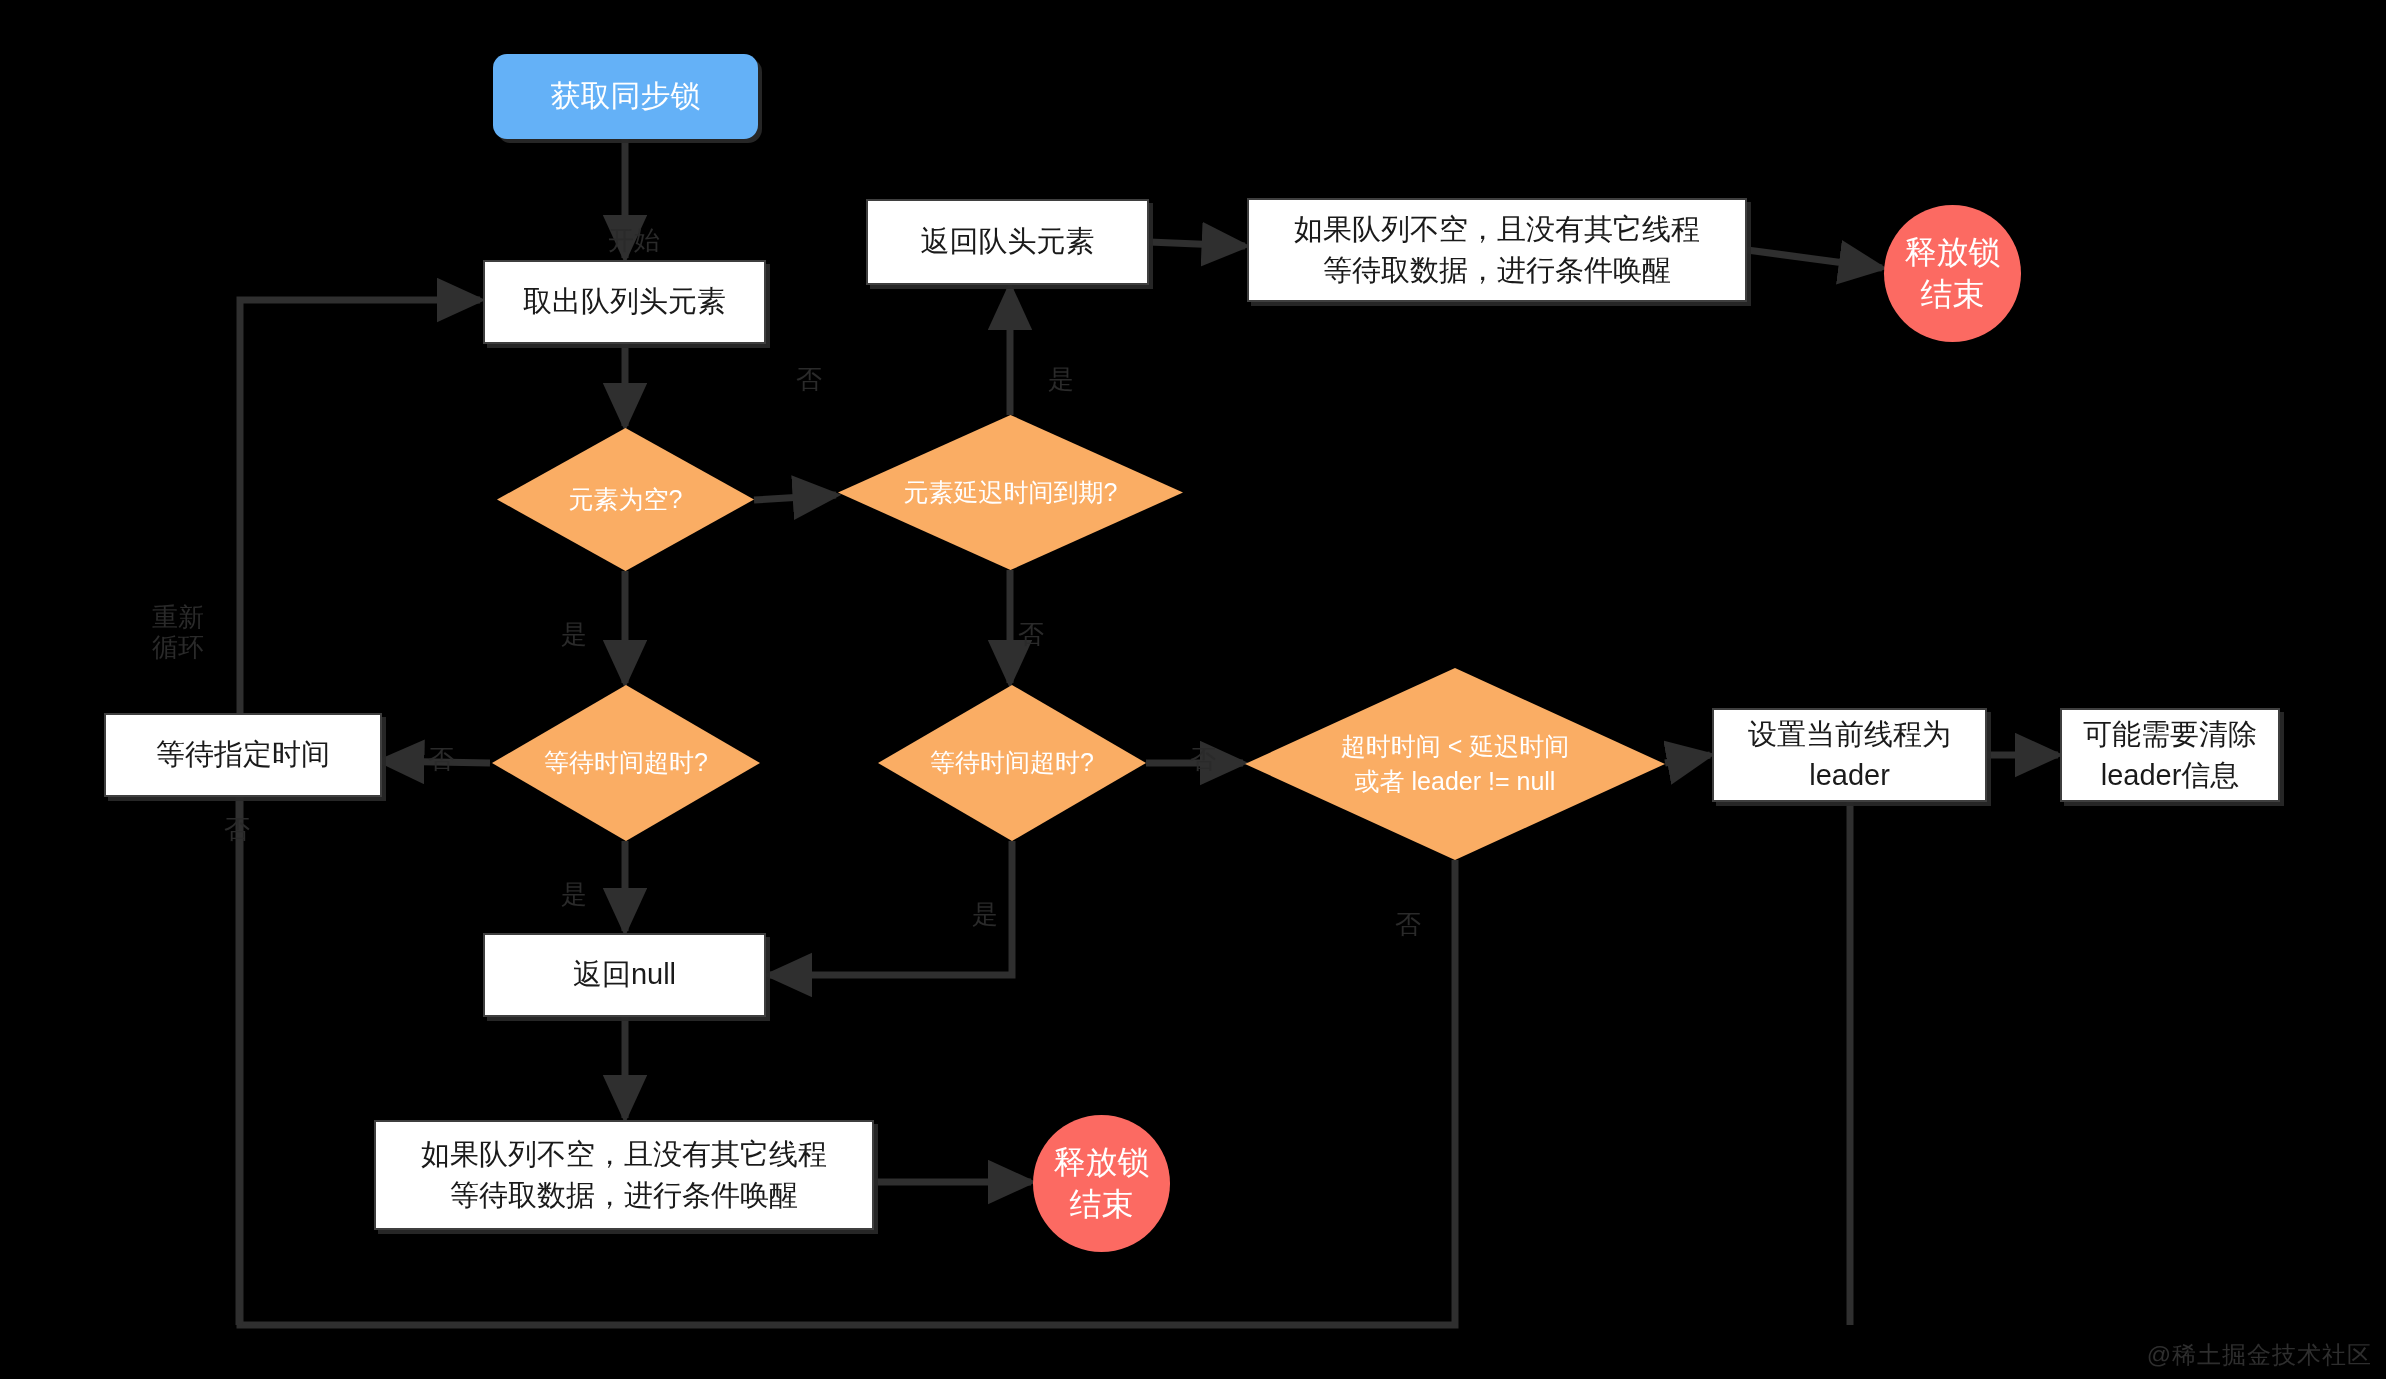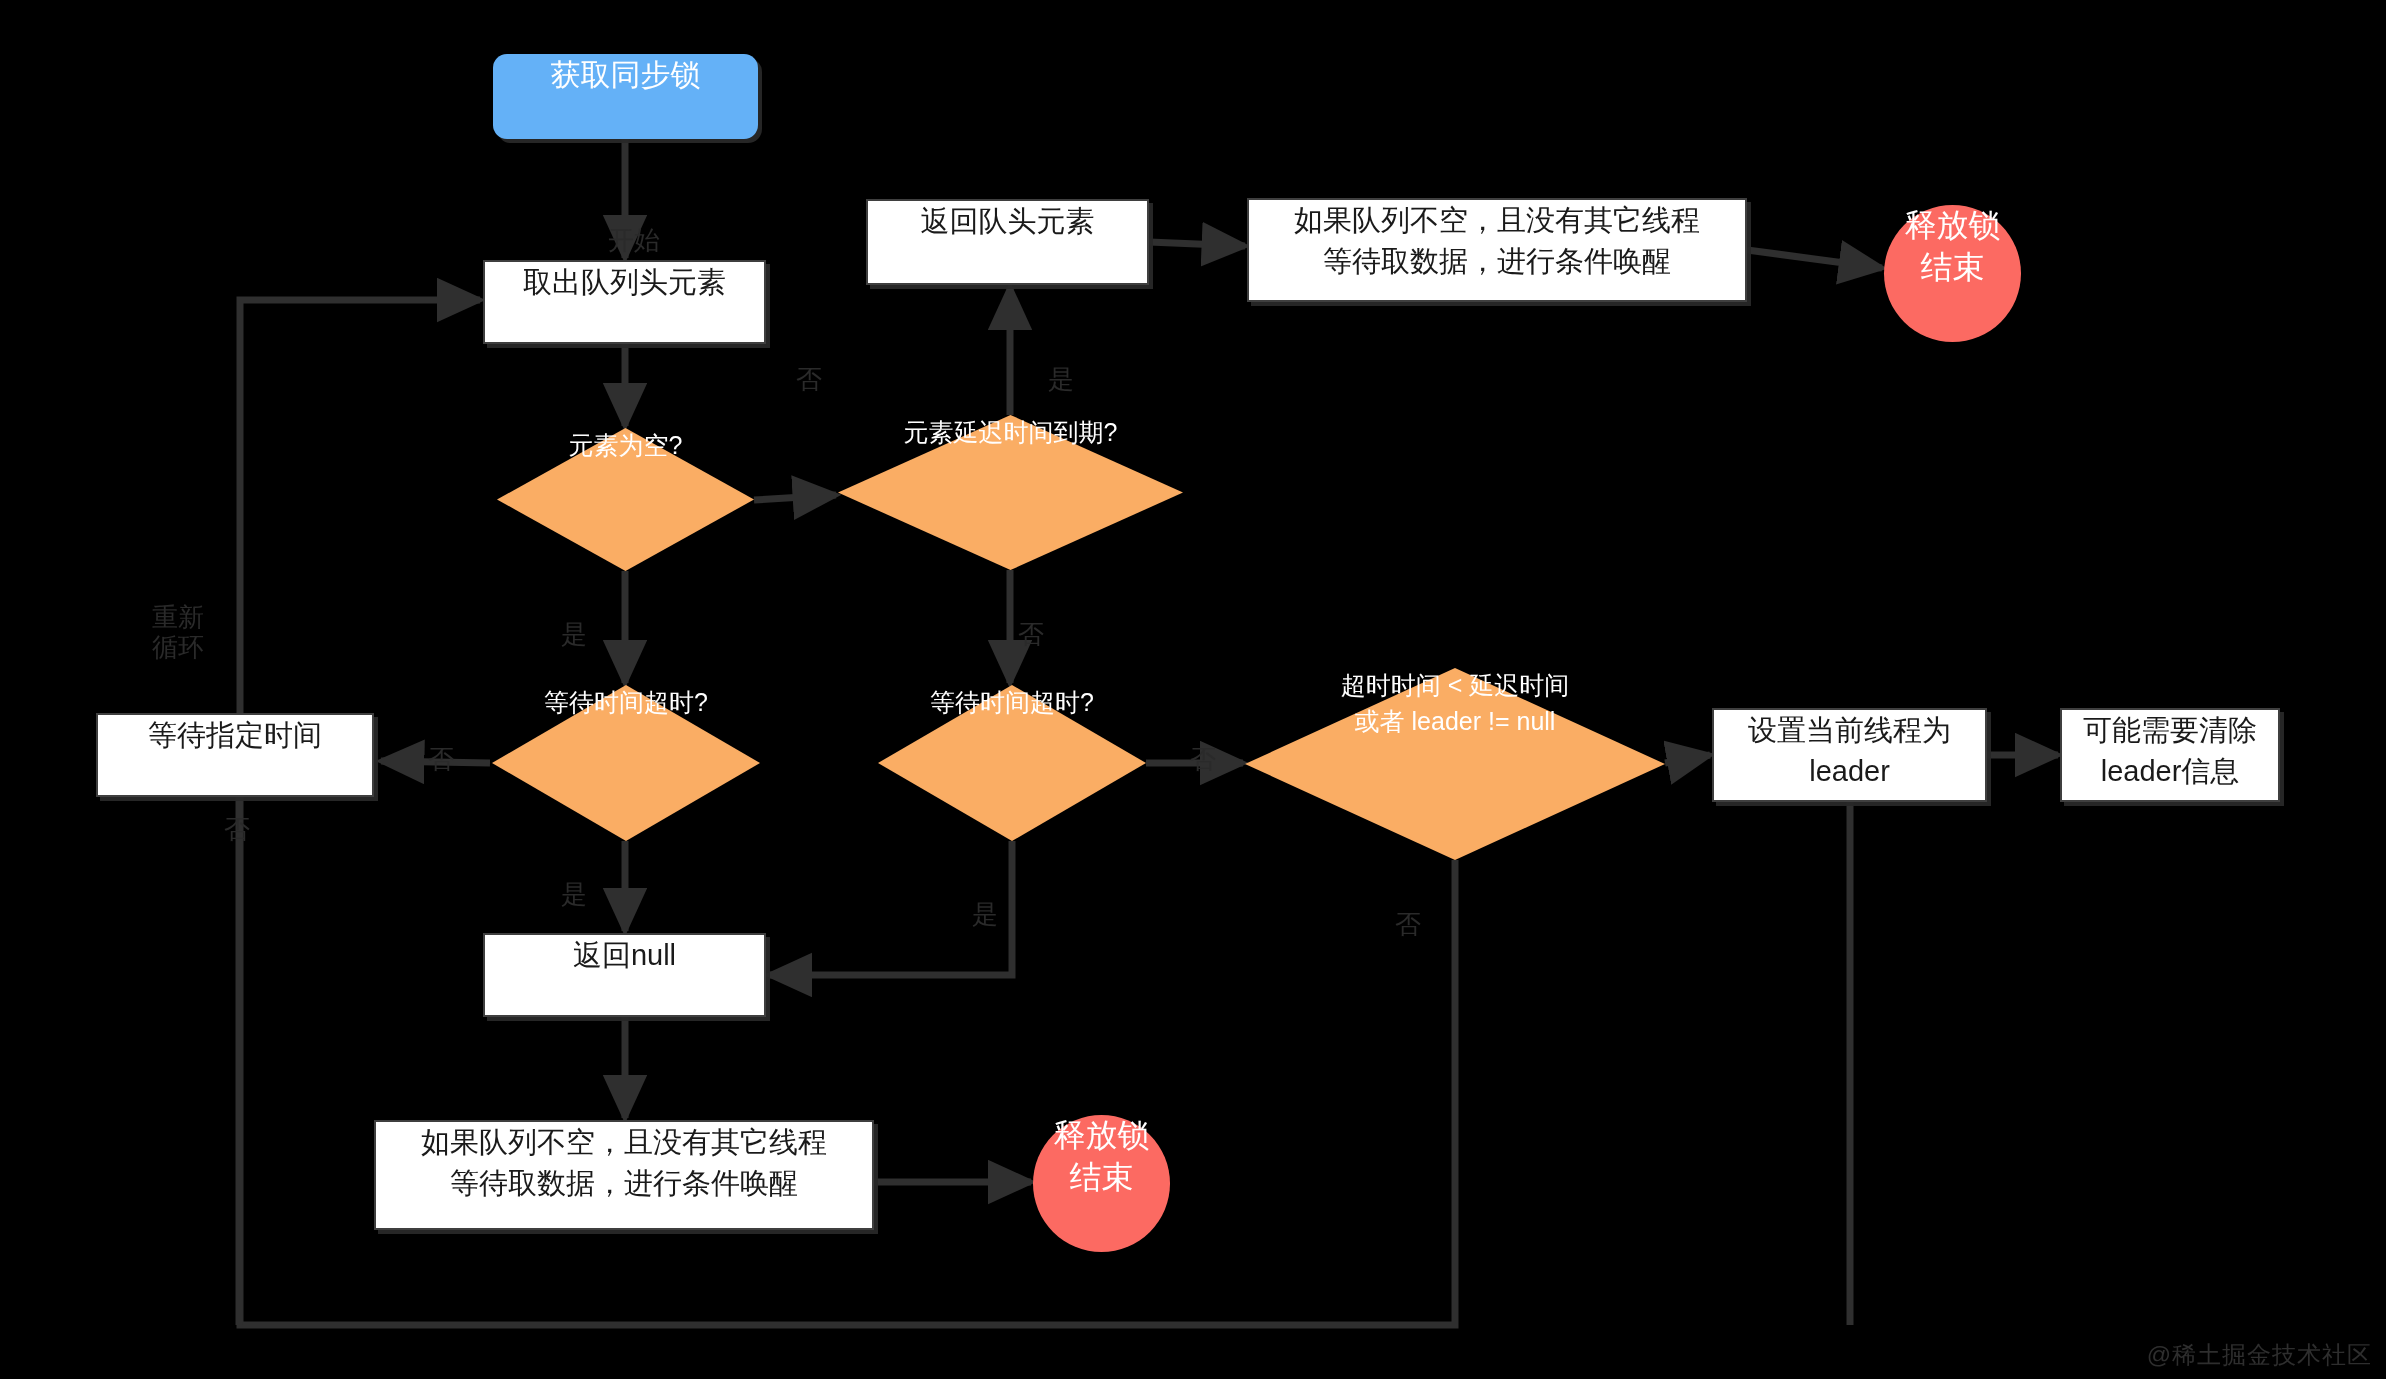--- a/index.html
+++ b/index.html
@@ -19,20 +19,21 @@
     position: absolute;
     left: 0; top: 0;
     width: 2386px;
     height: 1379px;
     pointer-events: none;
   }
   .node {
     position: absolute;
     box-sizing: border-box;
     display: flex;
+    align-items: center;
     justify-content: center;
     text-align: center;
     line-height: 1.42;
   }
   
   .box {
     background: #FFFFFF;
     border: 2px solid #3F3F3F;
     color: #1A1A1A;
     font-size: 29px;
@@ -201,21 +202,21 @@
   <div class="node box" style="left:1712px; top:708px; width:275px; height:94px;">
     <span class="nlabel">设置当前线程为
 leader</span>
   </div>
 
   <div class="node box" style="left:2060px; top:708px; width:220px; height:94px;">
     <span class="nlabel">可能需要清除
 leader信息</span>
   </div>
 
-  <div class="node box" style="left:96px; top:713px; width:278px; height:84px;">
+  <div class="node box" style="left:104px; top:713px; width:278px; height:84px;">
     <span class="nlabel">等待指定时间</span>
   </div>
 
   <div class="node box" style="left:483px; top:933px; width:283px; height:84px;">
     <span class="nlabel">返回null</span>
   </div>
 
   <div class="node box" style="left:374px; top:1120px; width:500px; height:110px;">
     <span class="nlabel">如果队列不空，且没有其它线程
 等待取数据，进行条件唤醒</span>

